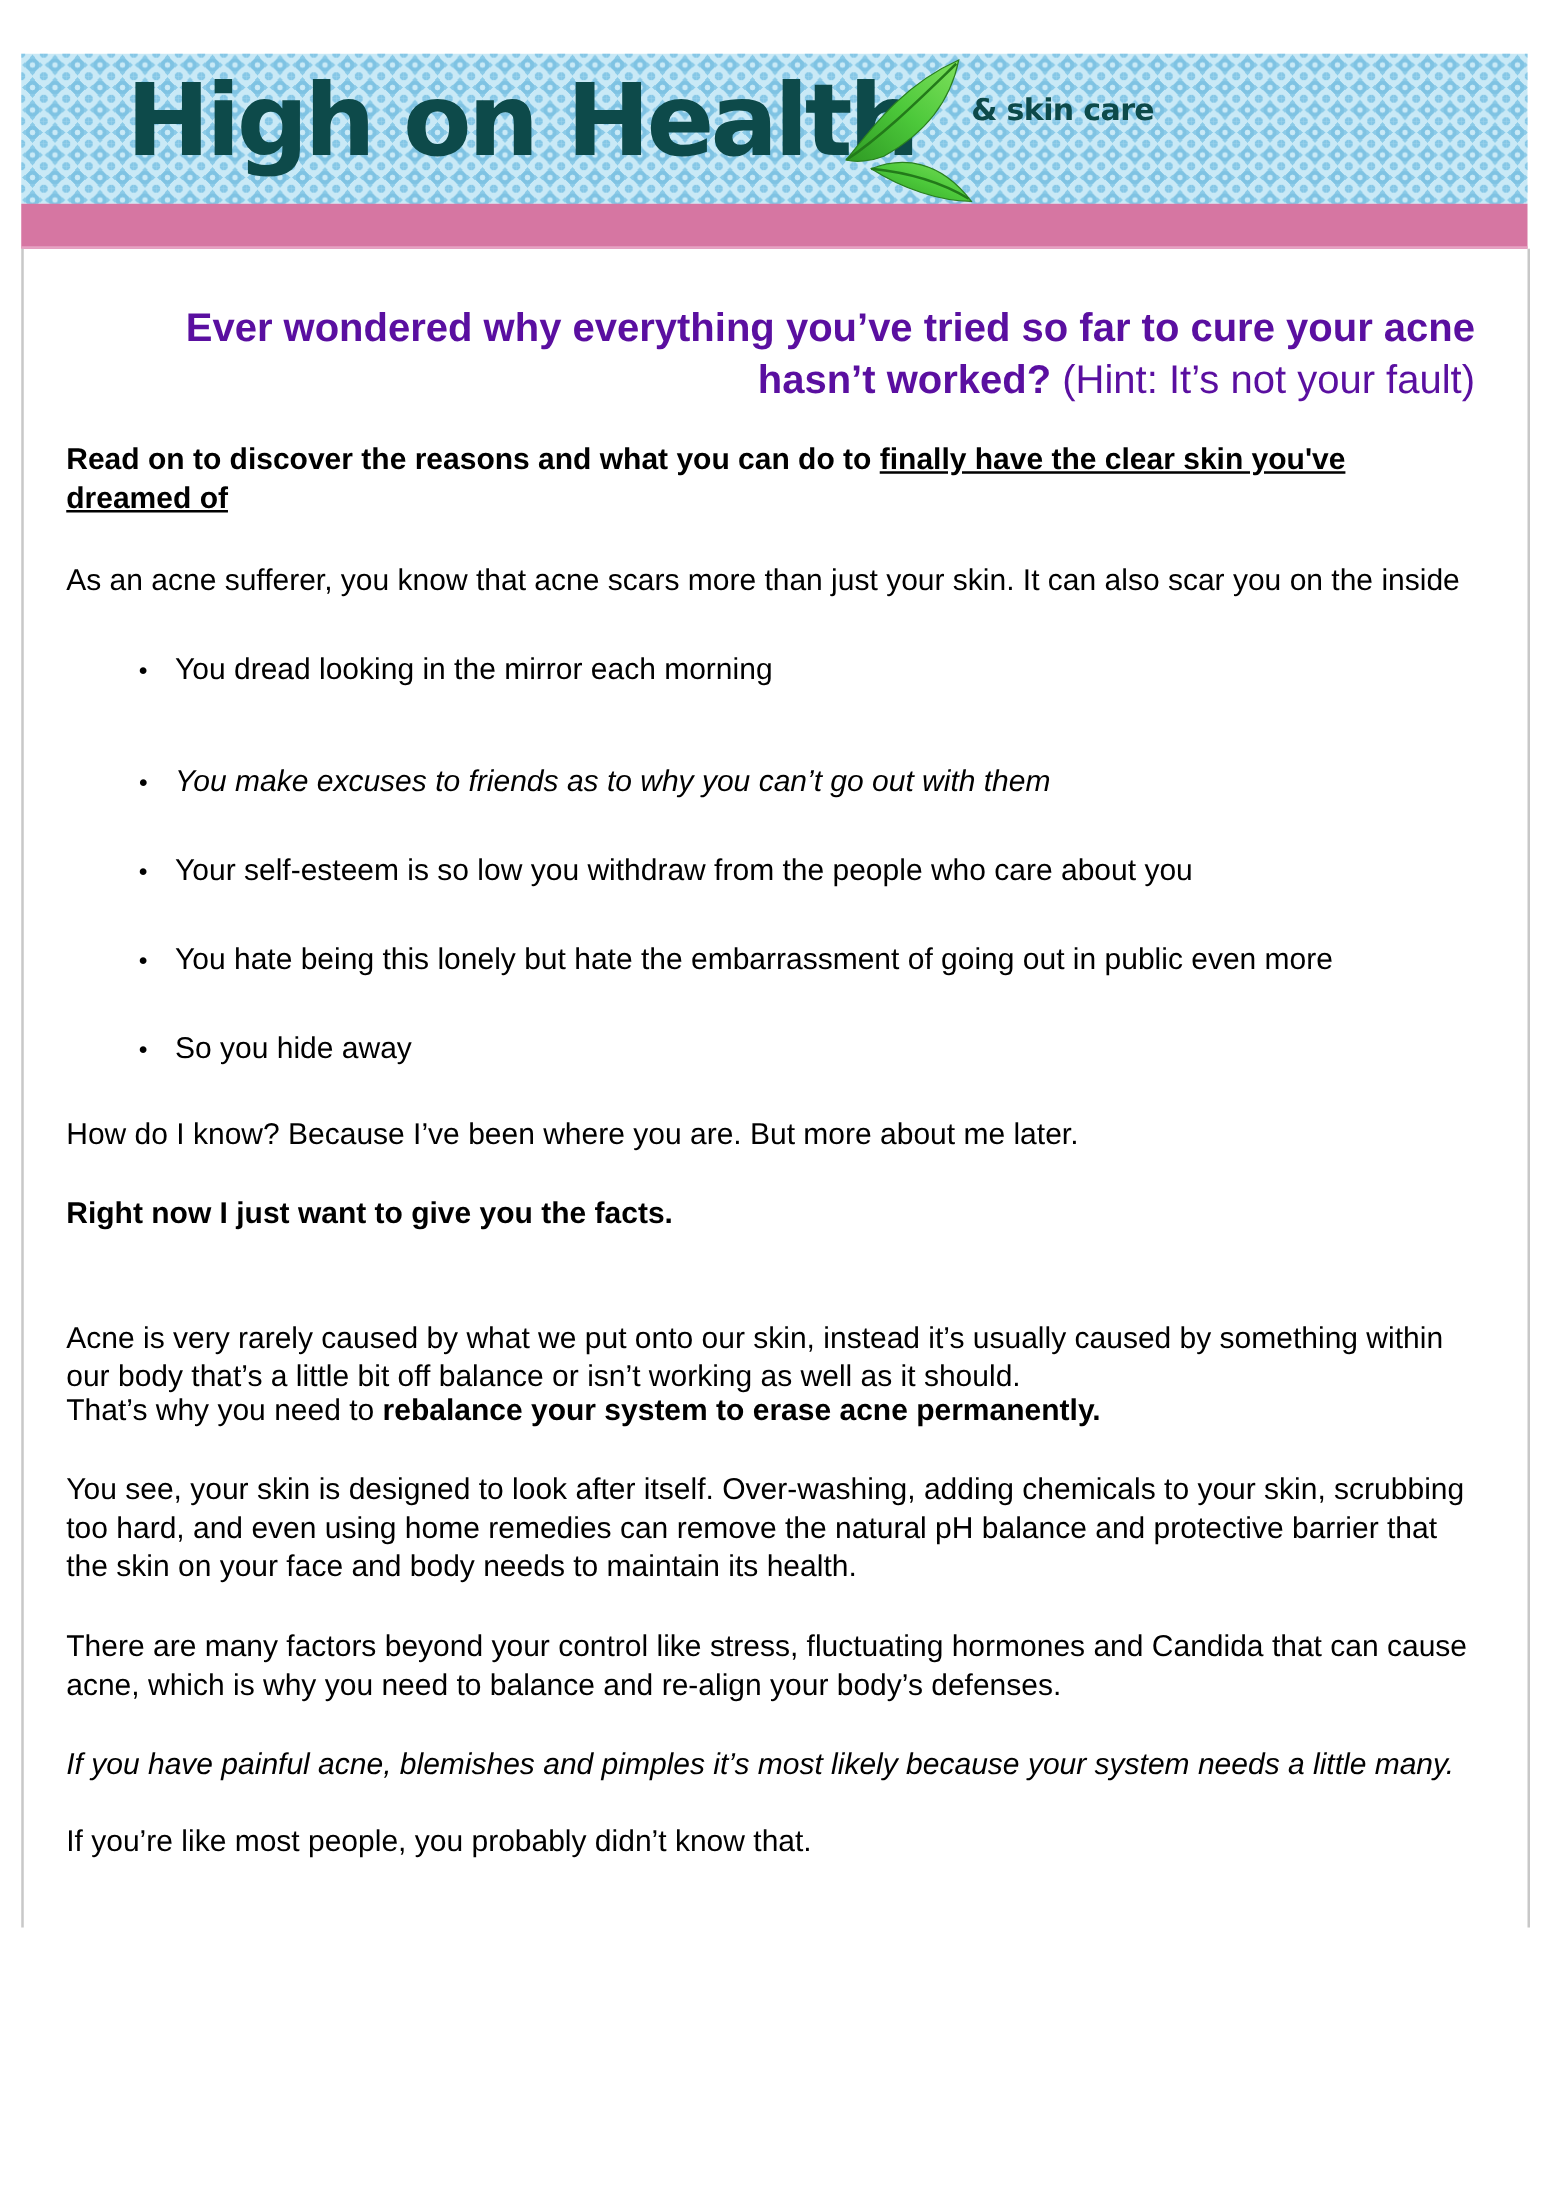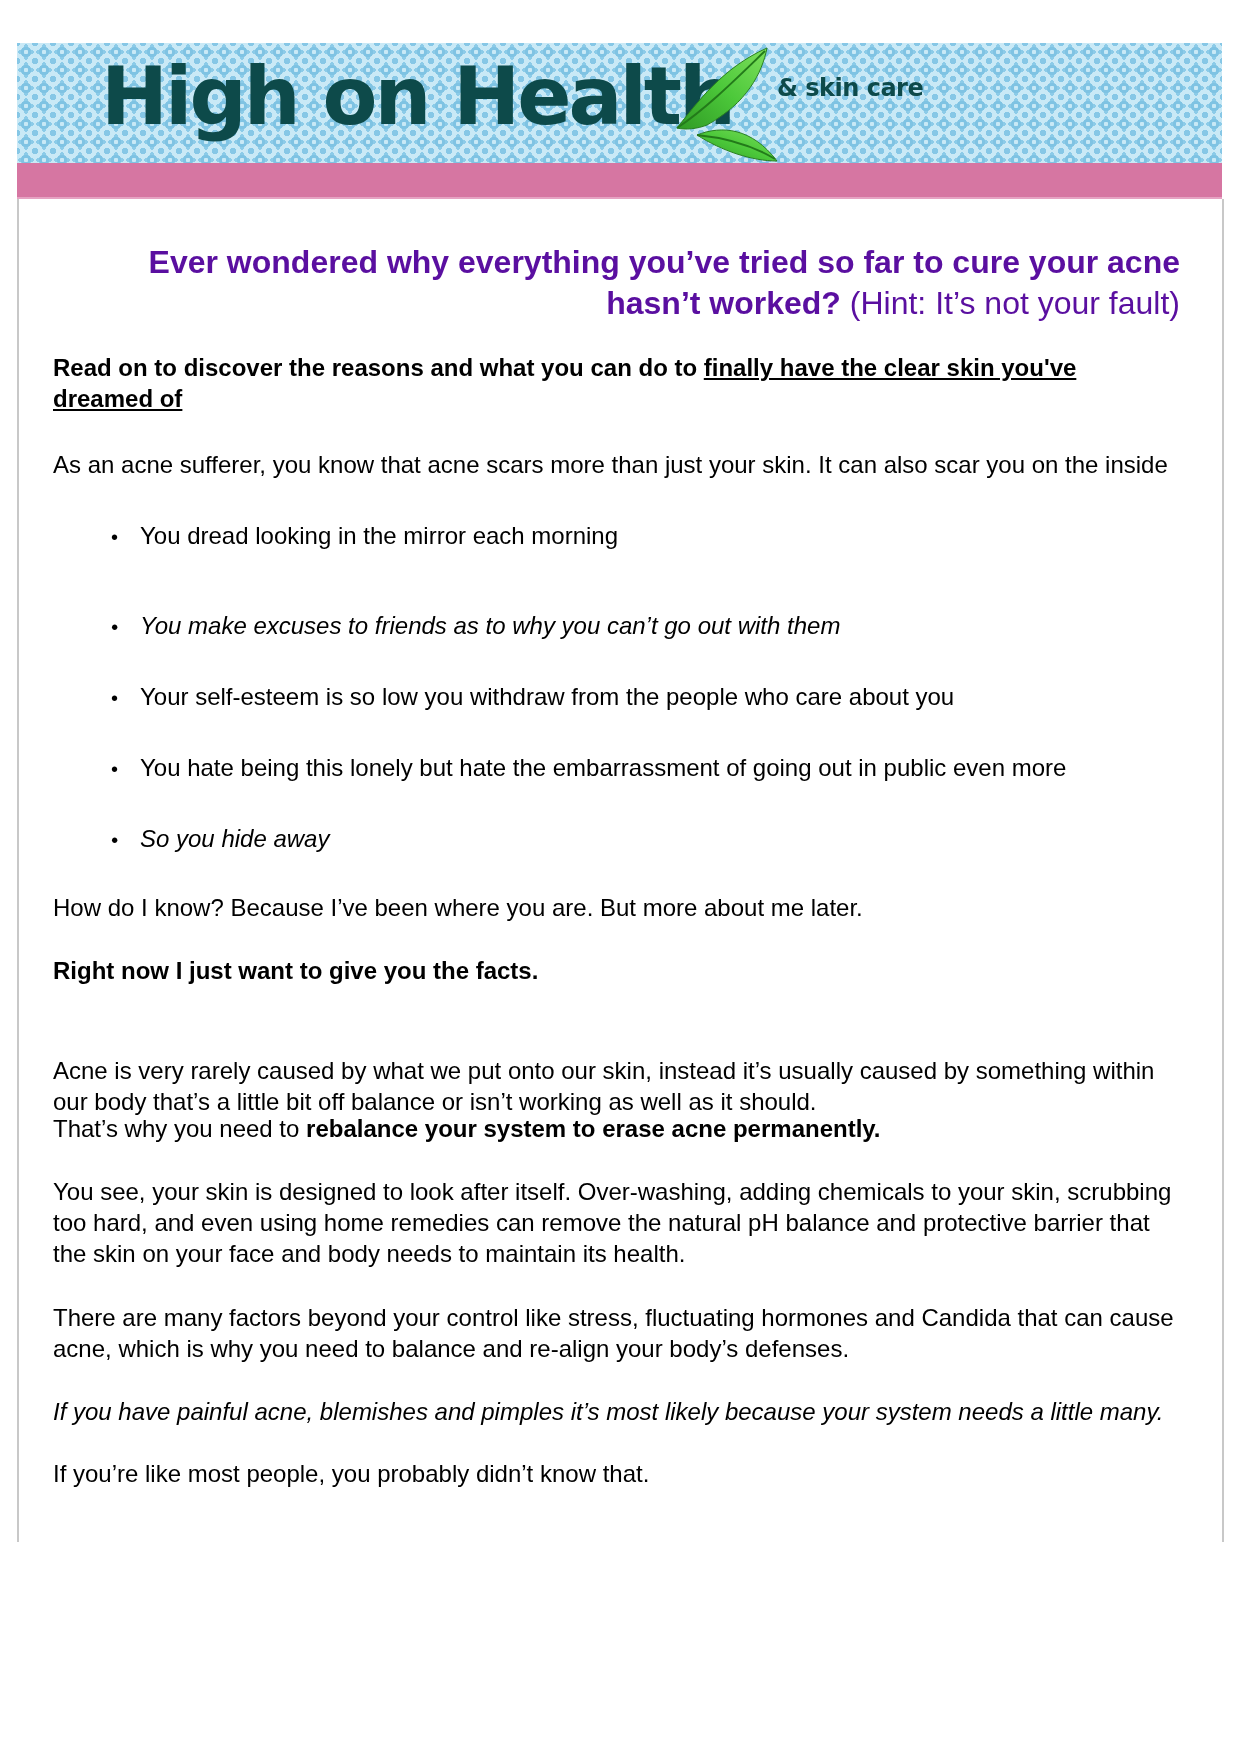--- a/index.html
+++ b/index.html
@@ -166,21 +166,21 @@
   </div>
   <div class="bullet-item" style="top:610px;font-style:italic;">
     <span class="dot">•</span><span>You make excuses to friends as to why you can’t go out with them</span>
   </div>
   <div class="bullet-item" style="top:681px;">
     <span class="dot">•</span><span>Your self-esteem is so low you withdraw from the people who care about you</span>
   </div>
   <div class="bullet-item" style="top:752px;">
     <span class="dot">•</span><span>You hate being this lonely but hate the embarrassment of going out in public even more</span>
   </div>
-  <div class="bullet-item" style="top:823px;font-style:italic;">
+  <div class="bullet-item" style="top:823px;">
     <span class="dot">•</span><span>So you hide away</span>
   </div>
 </div>
 
 <p class="body-text" style="top:892px;">How do I know? Because I’ve been where you are. But more about me later.</p>
 
 <p class="body-text bold" style="top:955px;">Right now I just want to give you the facts.</p>
 
 <p class="body-text" style="top:1019px;margin-top:36px;">Acne is very rarely caused by what we put onto our skin, instead it’s usually caused by something within our body that’s a little bit off balance or isn’t working as well as it should.</p>
 

